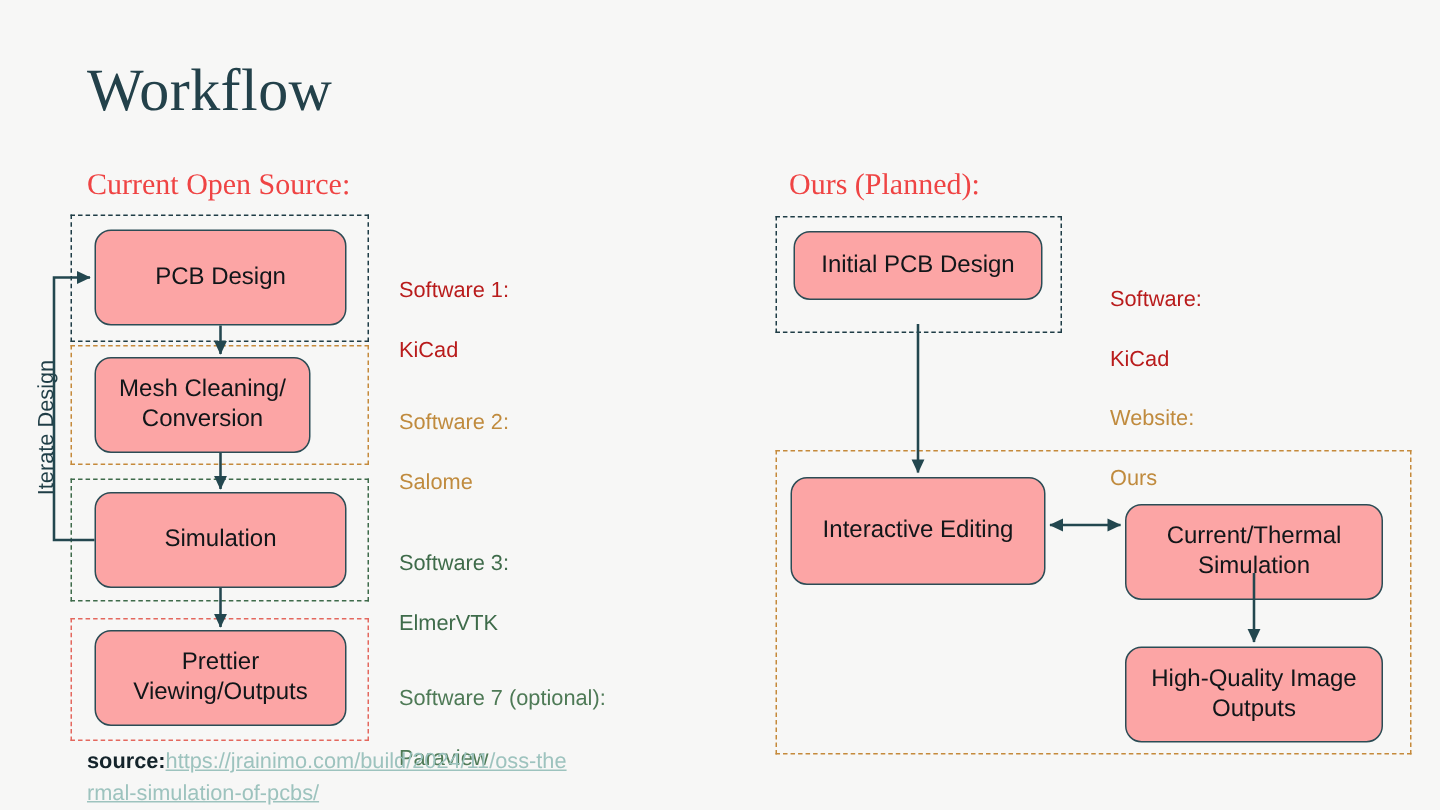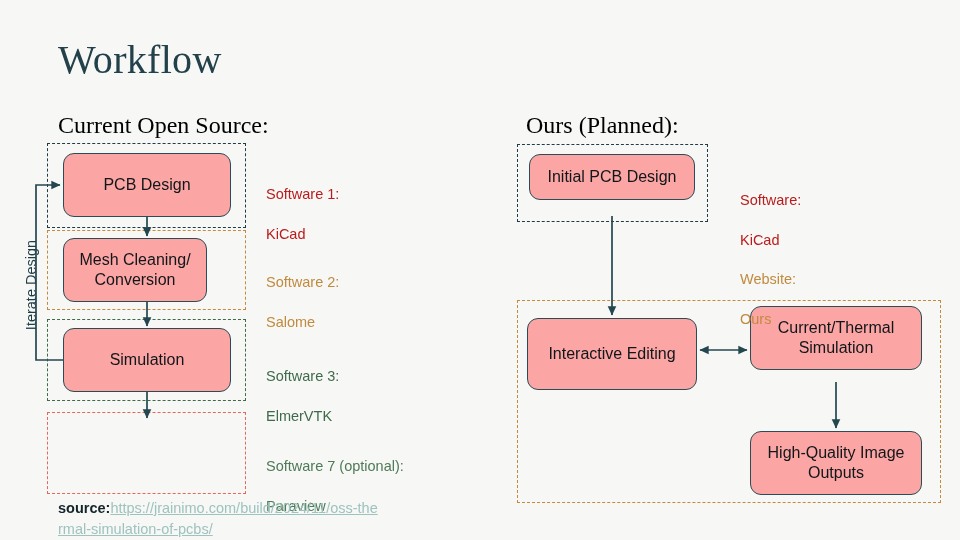--- a/index.html
+++ b/index.html
@@ -27,23 +27,23 @@
     font-family: "Liberation Serif", serif;
     font-size: 40px;
     font-weight: 400;
     color: #23414A;
     letter-spacing: 0.3px;
   }
 
   .col-heading {
     position: absolute;
     font-family: "Liberation Serif", serif;
-    font-size: 24px;
+    font-size: 20px;
     font-weight: 400;
-    color: #000000;
+    color: #ef4444;
     white-space: nowrap;
     text-align: center;
   }
   .col-heading.left  { left: 58px;  top: 112px; }
   .col-heading.right { left: 526px; top: 112px; }
 
   
   .node {
     position: absolute;
     background: #fca5a5;
@@ -138,20 +138,22 @@
 
   <div class="group navy" style="left:47px; top:143px; width:199px; height:85px;"></div>
   <div class="group amber" style="left:47px; top:230px; width:199px; height:80px;"></div>
   <div class="group green" style="left:47px; top:319px; width:199px; height:82px;"></div>
   <div class="group red" style="left:47px; top:412px; width:199px; height:82px;"></div>
 
   <div class="node" style="left:63px; top:153px; width:168px; height:64px;">PCB Design</div>
   <div class="node" style="left:63px; top:238px; width:144px; height:64px;">Mesh Cleaning/
 Conversion</div>
   <div class="node" style="left:63px; top:328px; width:168px; height:64px;">Simulation</div>
+  <div class="node" style="left:63px; top:420px; width:168px; height:64px;">Prettier
+Viewing/Outputs</div>
 
   <div class="iterate-label">Iterate Design</div>
 
   <div class="annot navy" style="left:266px; top:164px;">
     <div>Software 1:</div>
     <div>KiCad</div>
   </div>
   <div class="annot amber" style="left:266px; top:252px;">
     <div>Software 2:</div>
     <div>Salome</div>
@@ -165,21 +167,21 @@
     <div>Paraview</div>
   </div>
 
   <div class="group navy" style="left:517px; top:144px; width:191px; height:78px;"></div>
   <div class="group amber" style="left:517px; top:300px; width:424px; height:203px;"></div>
 
   <div class="node" style="left:529px; top:154px; width:166px; height:46px;">Initial PCB
 Design</div>
   <div class="node" style="left:527px; top:318px; width:170px; height:72px;">Interactive
 Editing</div>
-  <div class="node" style="left:750px; top:306px; width:172px; height:64px;">Current/Thermal
+  <div class="node" style="left:750px; top:336px; width:172px; height:64px;">Current/Thermal
 Simulation</div>
   <div class="node" style="left:750px; top:431px; width:172px; height:64px;">High-Quality
 Image Outputs</div>
 
   <div class="annot navy" style="left:740px; top:170px;">
     <div>Software:</div>
     <div>KiCad</div>
   </div>
   <div class="annot amber" style="left:740px; top:249px;">
     <div>Website:</div>

